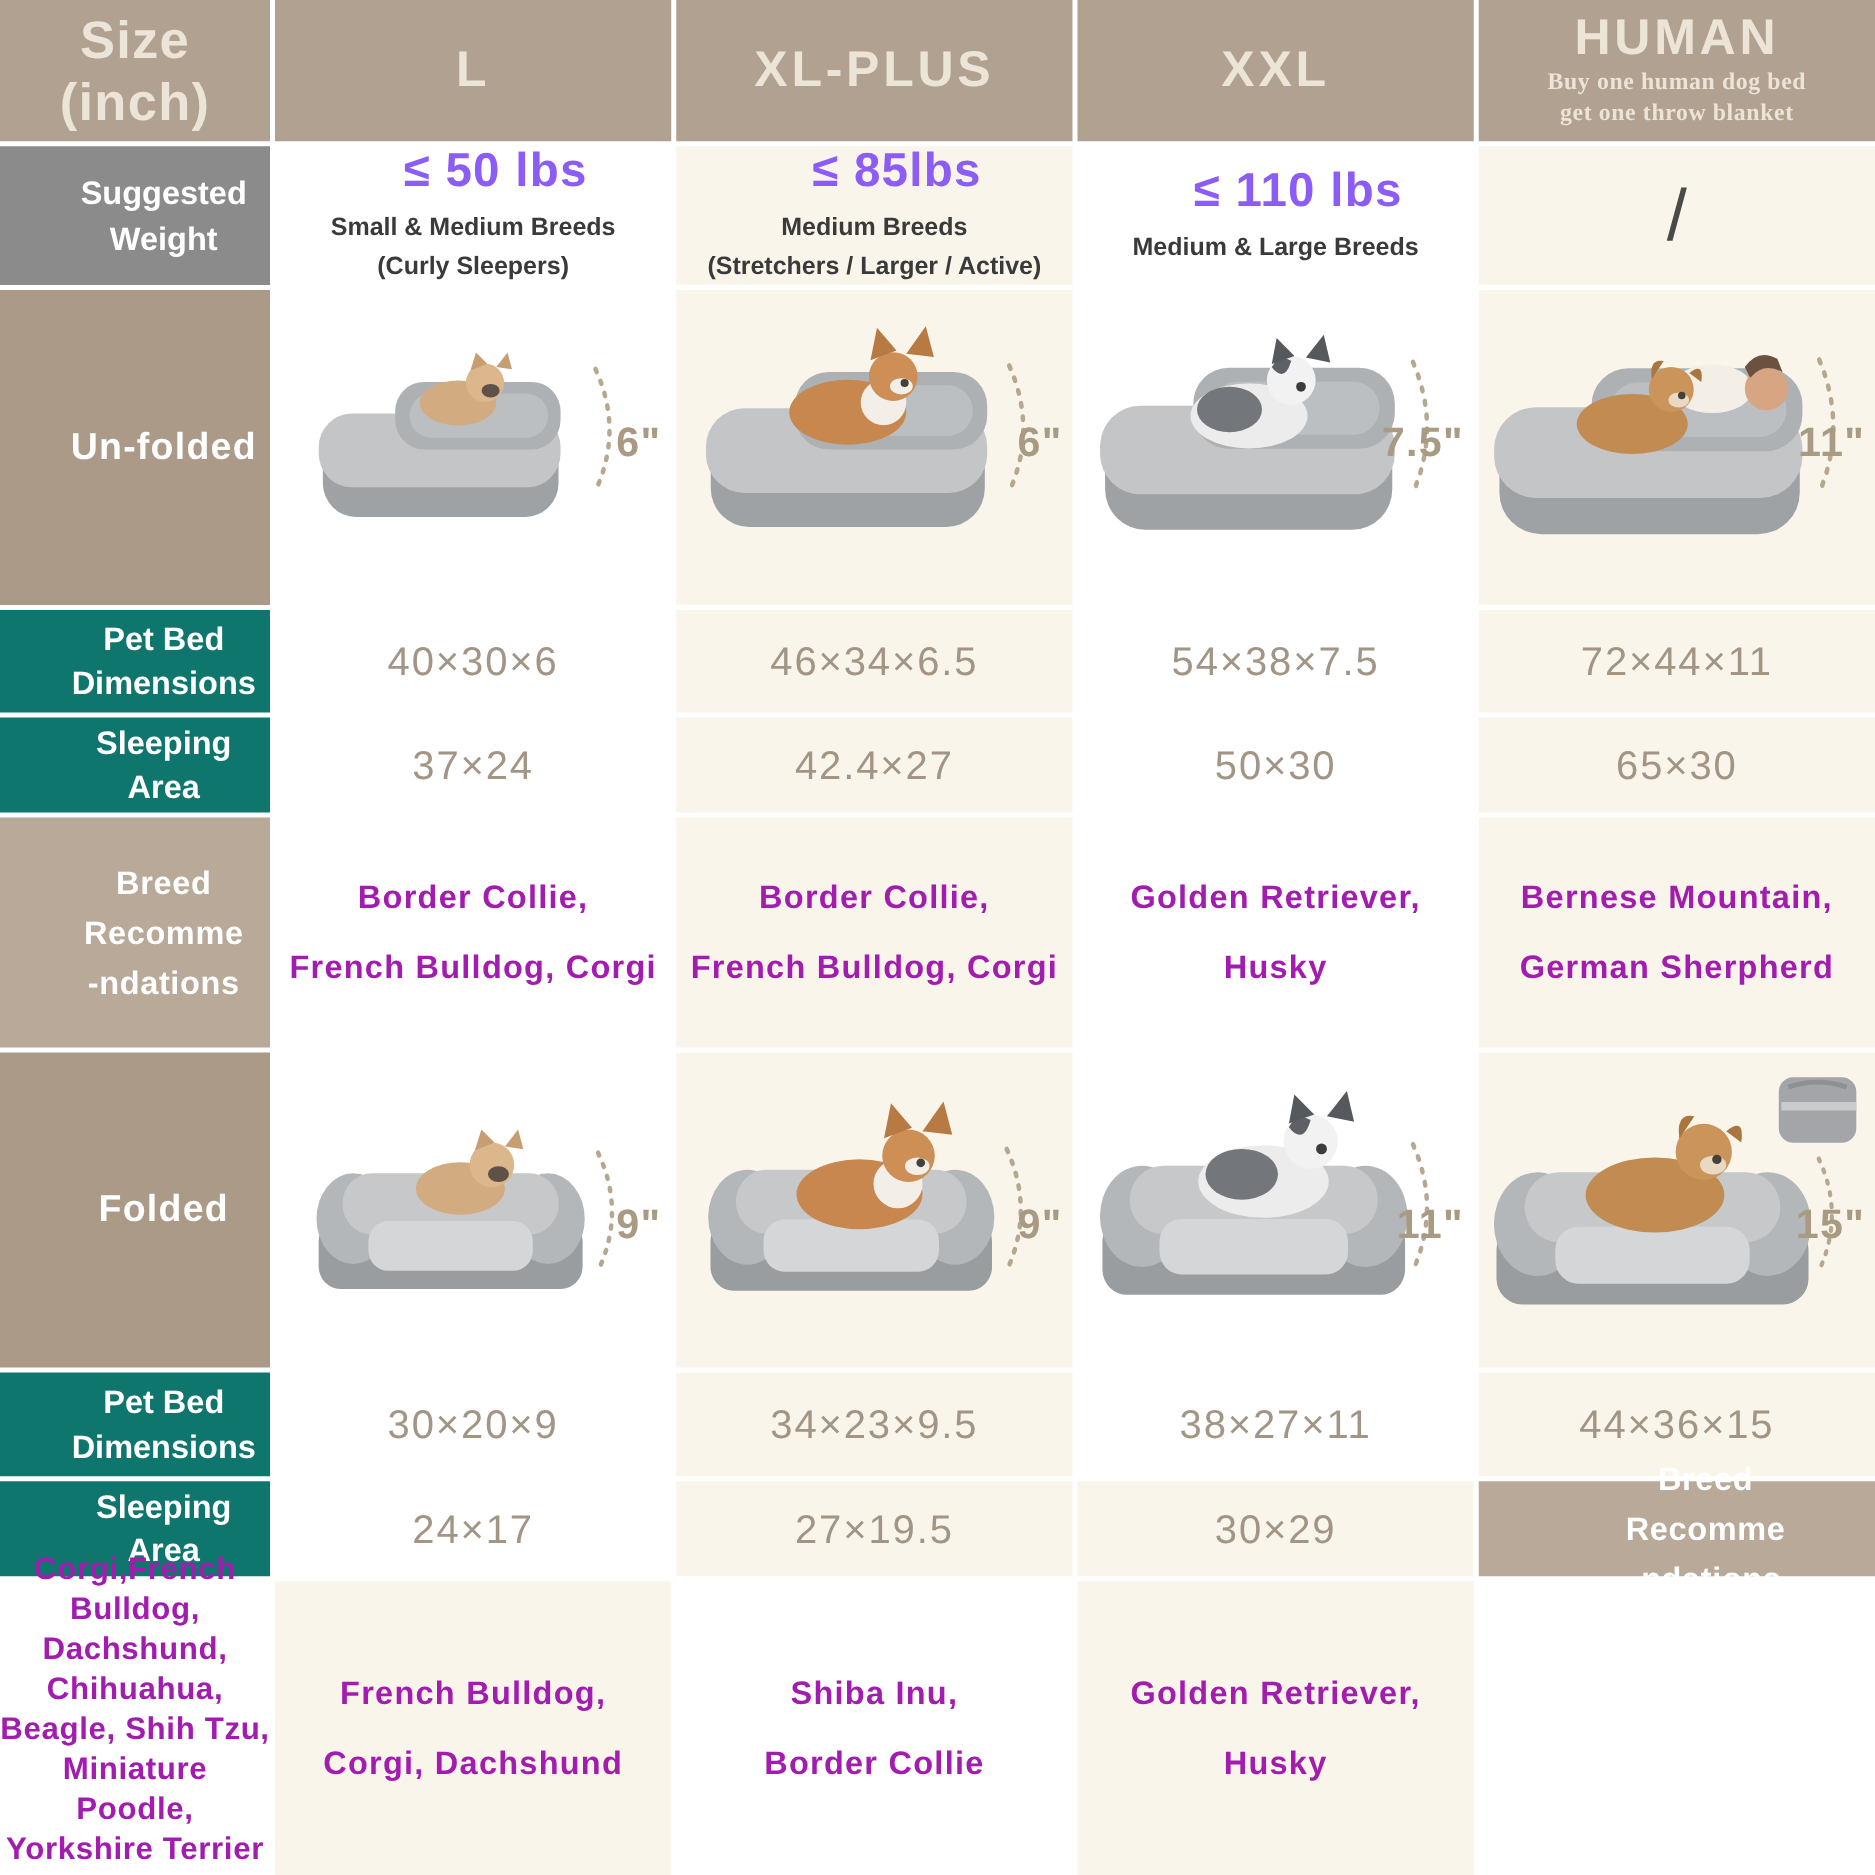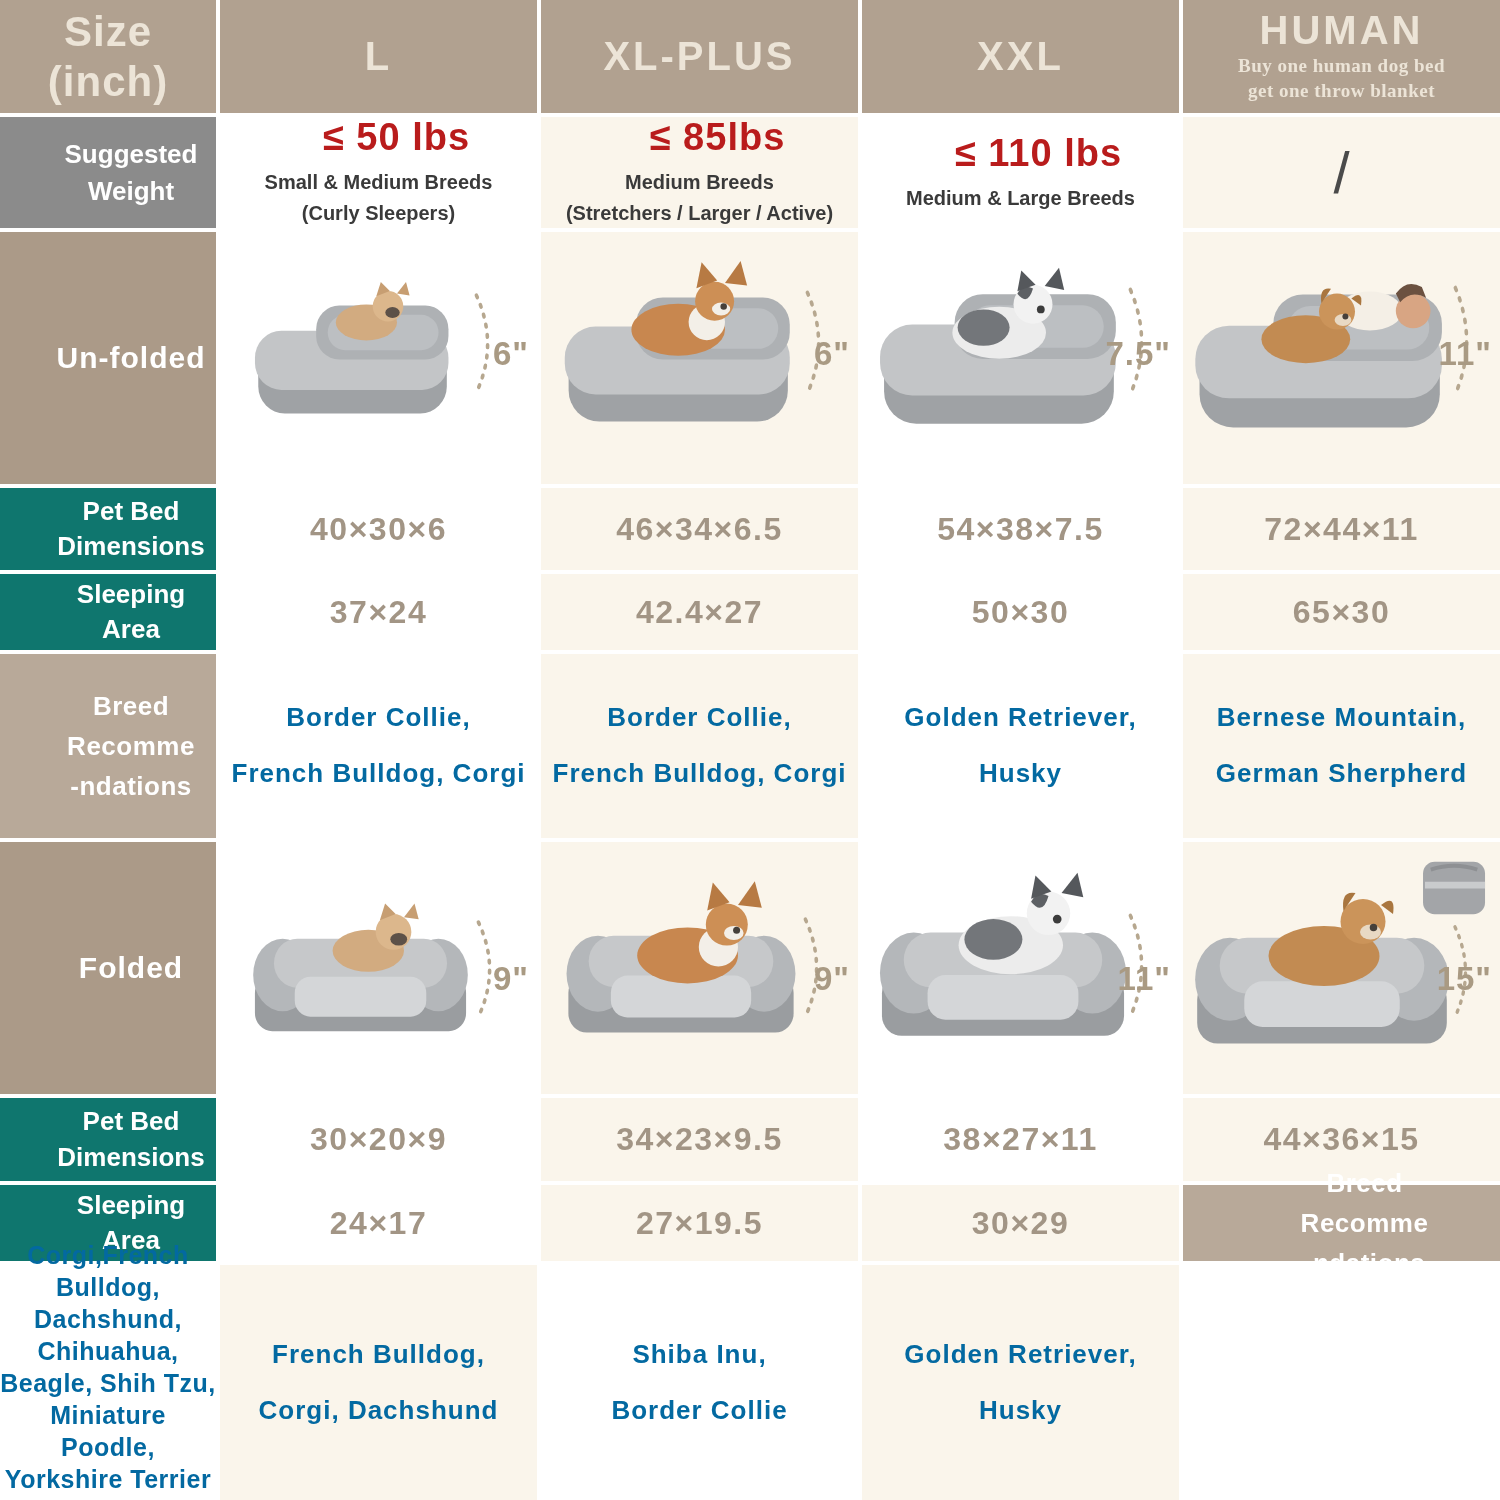--- a/index.html
+++ b/index.html
@@ -22,26 +22,26 @@
   
   .lbl{color:#ffffff;font-weight:700;padding-left:46px;}
   .lbl-gray{background:#8b8b8b;font-size:26px;line-height:1.4;}
   .lbl-dark{background:#ab9a88;font-size:30px;letter-spacing:1px;}
   .lbl-light{background:#0f766e;font-size:26px;line-height:1.35;}
   .lbl-mid{background:#b8a999;font-size:26px;line-height:1.55;letter-spacing:0.5px;}
   
   .c-white{background:#ffffff;}
   .c-cream{background:#faf5eb;}
   
-  .w-big{font-size:38px;color:#b91c1c;font-weight:700;letter-spacing:1px;margin-left:36px;}
+  .w-big{font-size:38px;color:#8b5cf6;font-weight:700;letter-spacing:1px;margin-left:36px;}
   .w-note{font-size:20px;color:#3a3a3a;font-weight:700;line-height:1.55;margin-top:8px;}
   .w-slash{font-size:58px;color:#4a4a4a;font-weight:400;}
   
-  .data{font-size:32px;color:#a29585;font-weight:700;letter-spacing:1.5px;}
-  .breeds{font-size:26px;color:#0369a1;font-weight:700;letter-spacing:1px;line-height:2.15;}
+  .data{font-size:32px;color:#a29585;font-weight:400;letter-spacing:1.5px;}
+  .breeds{font-size:26px;color:#a21caf;font-weight:700;letter-spacing:1px;line-height:2.15;}
   .breeds-tight{font-size:25px;line-height:1.28;letter-spacing:0.5px;}
   
   .img-cell{position:relative;}
   .img-cell svg{position:absolute;left:0;top:0;width:100%;height:100%;}
   .hlabel{position:absolute;font-weight:700;color:#a99a83;font-size:33px;letter-spacing:1px;}
   .hl-r{right:8px;}
   .hl-unf{top:41%;}
   .hl-fold{top:47%;}
   #defs-svg{position:absolute;width:0;height:0;overflow:hidden;}
 </style>

